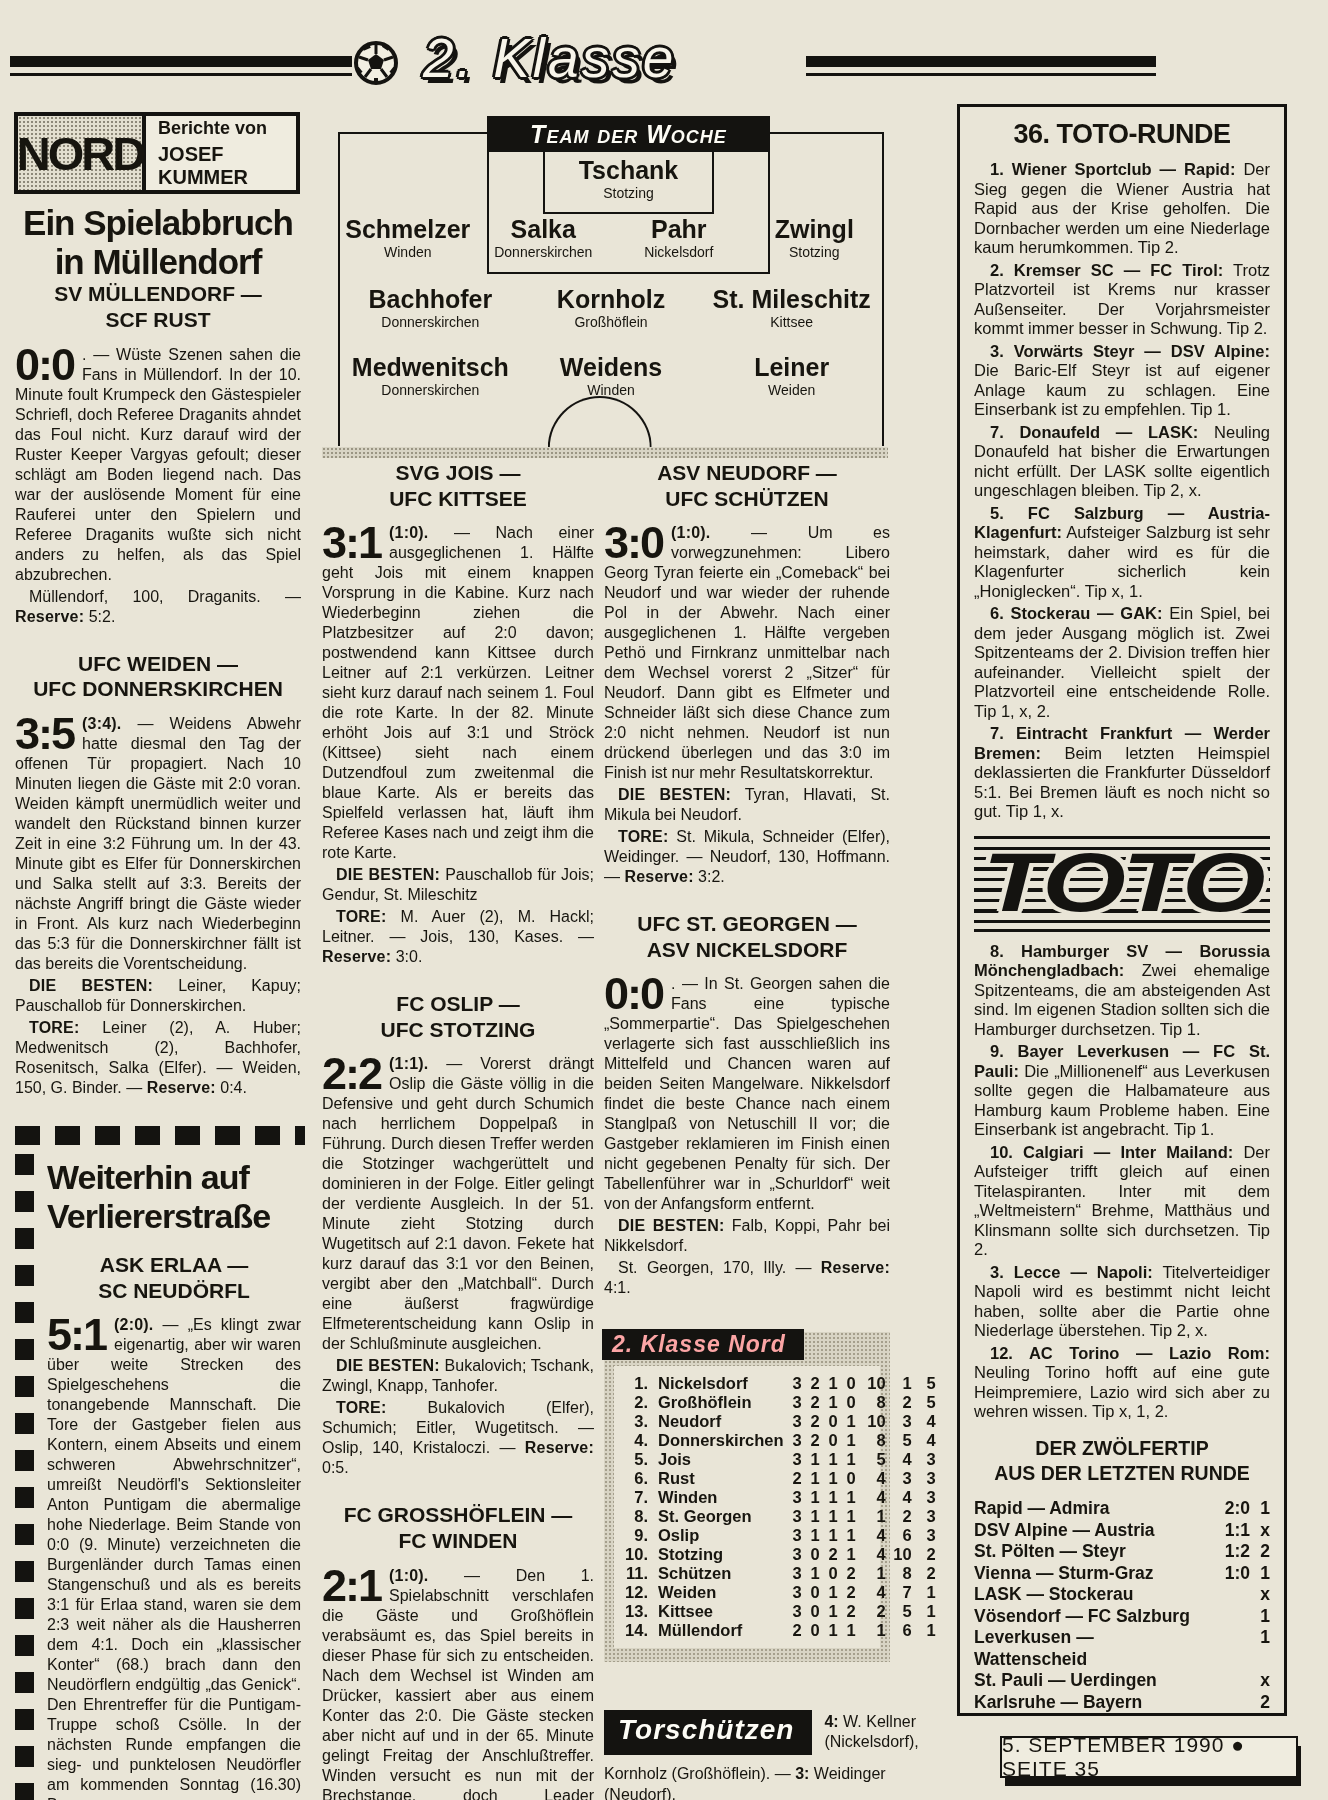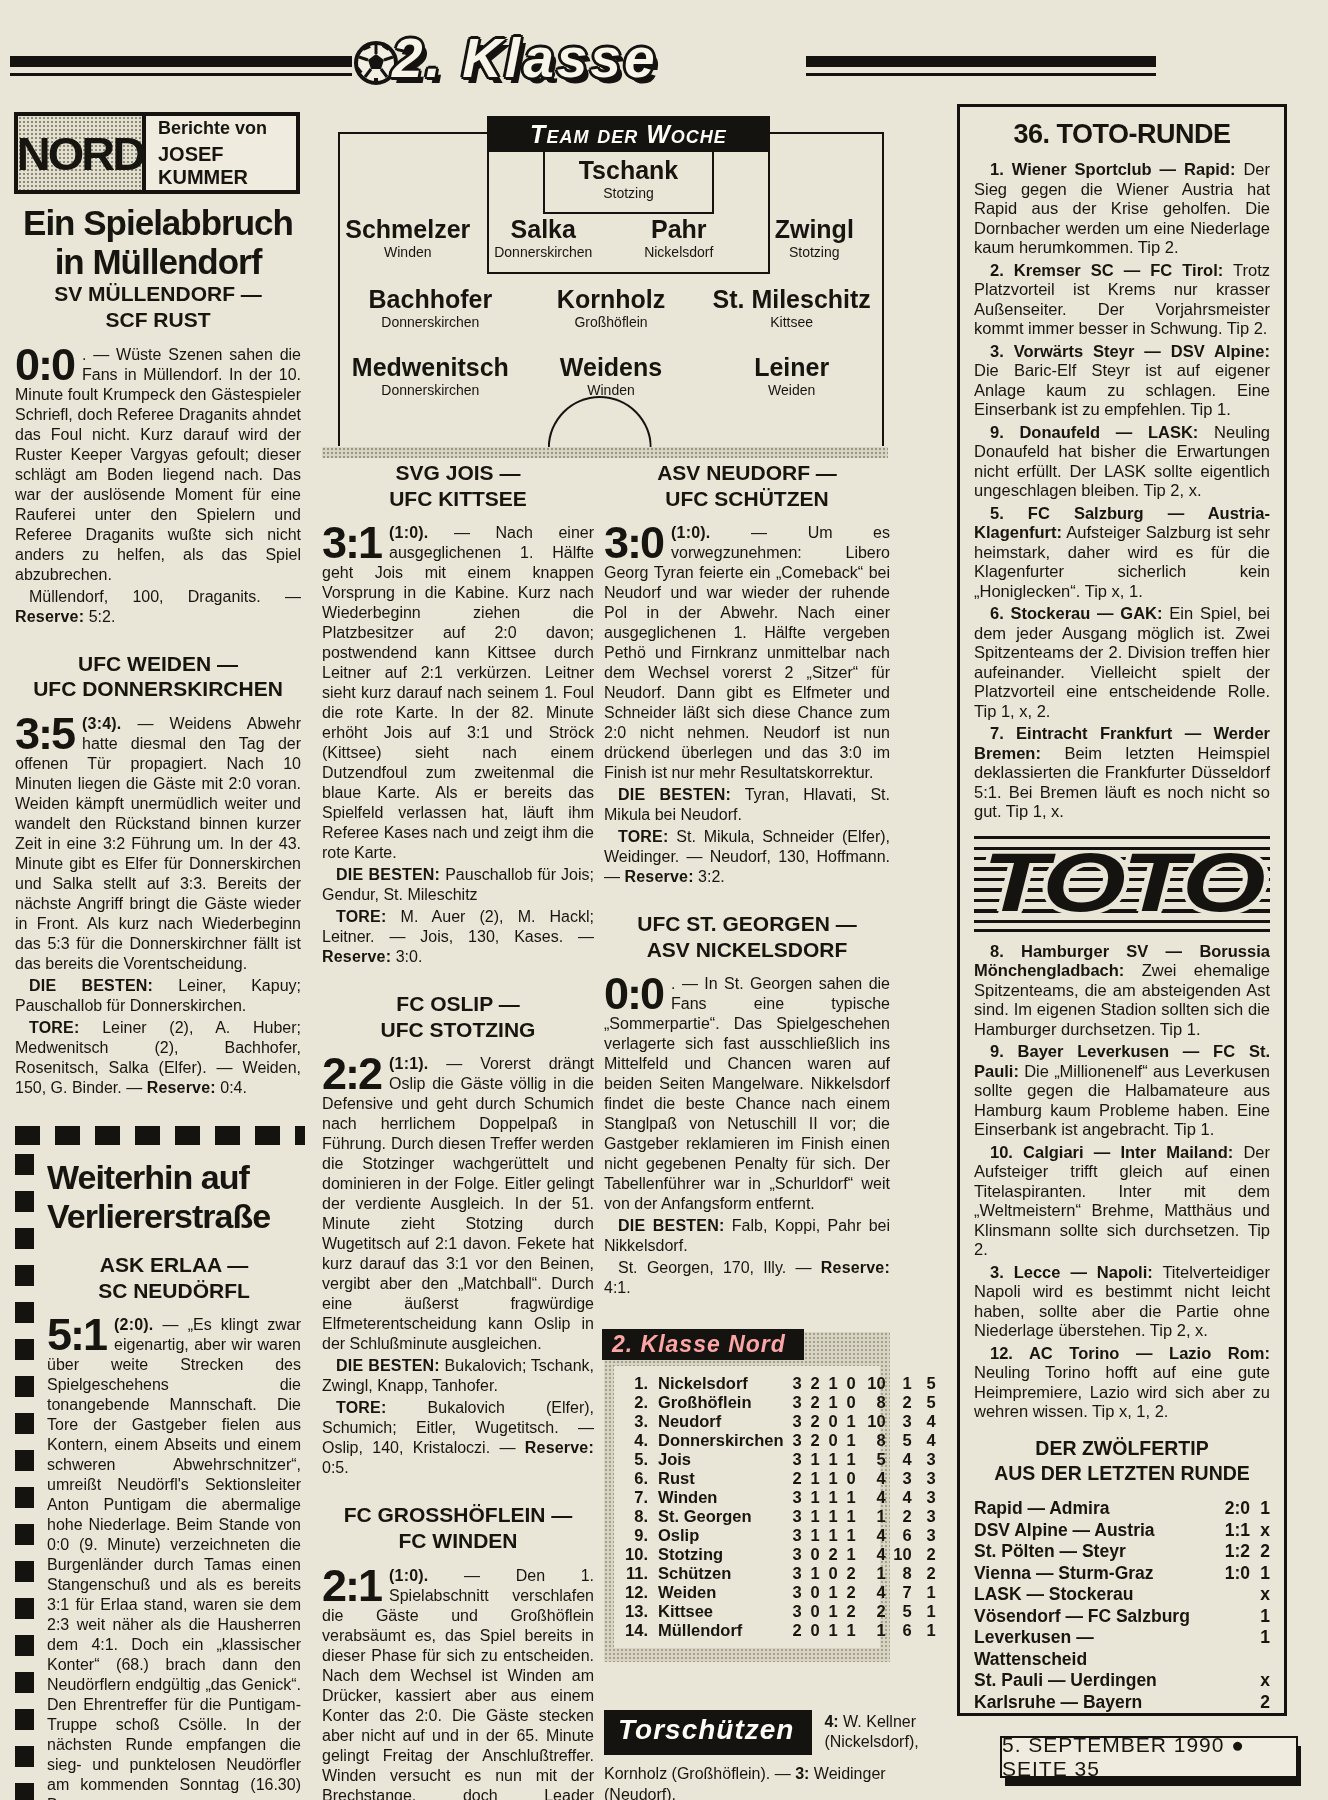--- a/index.html
+++ b/index.html
@@ -10,21 +10,21 @@
     font-family:"Liberation Sans", sans-serif;
     color:#17150f; overflow:hidden;
   }
   
   .hbar { position:absolute; height:11px; background:#141310; }
   .hbar::after { content:""; position:absolute; left:0; right:0; top:17px; height:3px; background:#141310; }
   .bar-left { left:10px; top:56px; width:342px; }
   .bar-right { left:806px; top:56px; width:350px; }
   .ball { position:absolute; left:353px; top:40px; width:46px; height:46px; }
   .masthead-title {
-    position:absolute; left:392px; top:26px; font-size:55px; font-weight:bold; font-style:italic;
+    position:absolute; left:423px; top:26px; font-size:55px; font-weight:normal; font-style:italic;
     letter-spacing:3px; color:#f7f4e9;
     text-shadow:-2px -2px 0 #141310, 2px -2px 0 #141310, -2px 2px 0 #141310, 2px 2px 0 #141310,
       0 -3px 0 #141310, 0 3px 0 #141310, -3px 0 0 #141310, 3px 0 0 #141310, 5px 6px 0 #141310;
   }
   
   .nord-box { position:absolute; left:14px; top:112px; width:286px; height:82px; border:4px solid #141310; display:flex; background:#efecdf; }
   .nord-label {
     width:128px; border-right:4px solid #141310; display:flex; align-items:center; justify-content:center;
     font-size:47px; font-weight:bold; letter-spacing:-3px;
     background-color:#e3dfcf;
@@ -414,21 +414,21 @@
       <div class="scorers-body" id="scorers-body"><span>Kornholz (Großhöflein). — </span><b>3:</b><span> Weidinger (Neudorf).</span></div>
     </div>
   </section>
 
   <aside class="toto">
     <h2 class="toto-title">36. TOTO-RUNDE</h2>
     <div id="toto-tips-1">
         <p class="tip"><b>1. Wiener Sportclub — Rapid:</b><span> Der Sieg gegen die Wiener Austria hat Rapid aus der Krise geholfen. Die Dornbacher werden um eine Niederlage kaum herumkommen. Tip 2.</span></p>
         <p class="tip"><b>2. Kremser SC — FC Tirol:</b><span> Trotz Platzvorteil ist Krems nur krasser Außenseiter. Der Vorjahrsmeister kommt immer besser in Schwung. Tip 2.</span></p>
         <p class="tip"><b>3. Vorwärts Steyr — DSV Alpine:</b><span> Die Baric-Elf Steyr ist auf eigener Anlage kaum zu schlagen. Eine Einserbank ist zu empfehlen. Tip 1.</span></p>
-        <p class="tip"><b>9. Donaufeld — LASK:</b><span> Neuling Donaufeld hat bisher die Erwartungen nicht erfüllt. Der LASK sollte eigentlich ungeschlagen bleiben. Tip 2, x.</span></p>
+        <p class="tip"><b>7. Donaufeld — LASK:</b><span> Neuling Donaufeld hat bisher die Erwartungen nicht erfüllt. Der LASK sollte eigentlich ungeschlagen bleiben. Tip 2, x.</span></p>
         <p class="tip"><b>5. FC Salzburg — Austria-Klagenfurt:</b><span> Aufsteiger Salzburg ist sehr heimstark, daher wird es für die Klagenfurter sicherlich kein „Honiglecken“. Tip x, 1.</span></p>
         <p class="tip"><b>6. Stockerau — GAK:</b><span> Ein Spiel, bei dem jeder Ausgang möglich ist. Zwei Spitzenteams der 2. Division treffen hier aufeinander. Vielleicht spielt der Platzvorteil eine entscheidende Rolle. Tip 1, x, 2.</span></p>
         <p class="tip"><b>7. Eintracht Frankfurt — Werder Bremen:</b><span> Beim letzten Heimspiel deklassierten die Frankfurter Düsseldorf 5:1. Bei Bremen läuft es noch nicht so gut. Tip 1, x.</span></p>
       </div>
     <div class="toto-logo"><span>TOTO</span></div>
     <div id="toto-tips-2">
         <p class="tip"><b>8. Hamburger SV — Borussia Mönchengladbach:</b><span> Zwei ehemalige Spitzenteams, die am absteigenden Ast sind. Im eigenen Stadion sollten sich die Hamburger durchsetzen. Tip 1.</span></p>
         <p class="tip"><b>9. Bayer Leverkusen — FC St. Pauli:</b><span> Die „Millionenelf“ aus Leverkusen sollte gegen die Halbamateure aus Hamburg kaum Probleme haben. Eine Einserbank ist angebracht. Tip 1.</span></p>
         <p class="tip"><b>10. Calgiari — Inter Mailand:</b><span> Der Aufsteiger trifft gleich auf einen Titelaspiranten. Inter mit dem „Weltmeistern“ Brehme, Matthäus und Klinsmann sollte sich durchsetzen. Tip 2.</span></p>
         <p class="tip"><b>3. Lecce — Napoli:</b><span> Titelverteidiger Napoli wird es bestimmt nicht leicht haben, sollte aber die Partie ohne Niederlage überstehen. Tip 2, x.</span></p>

